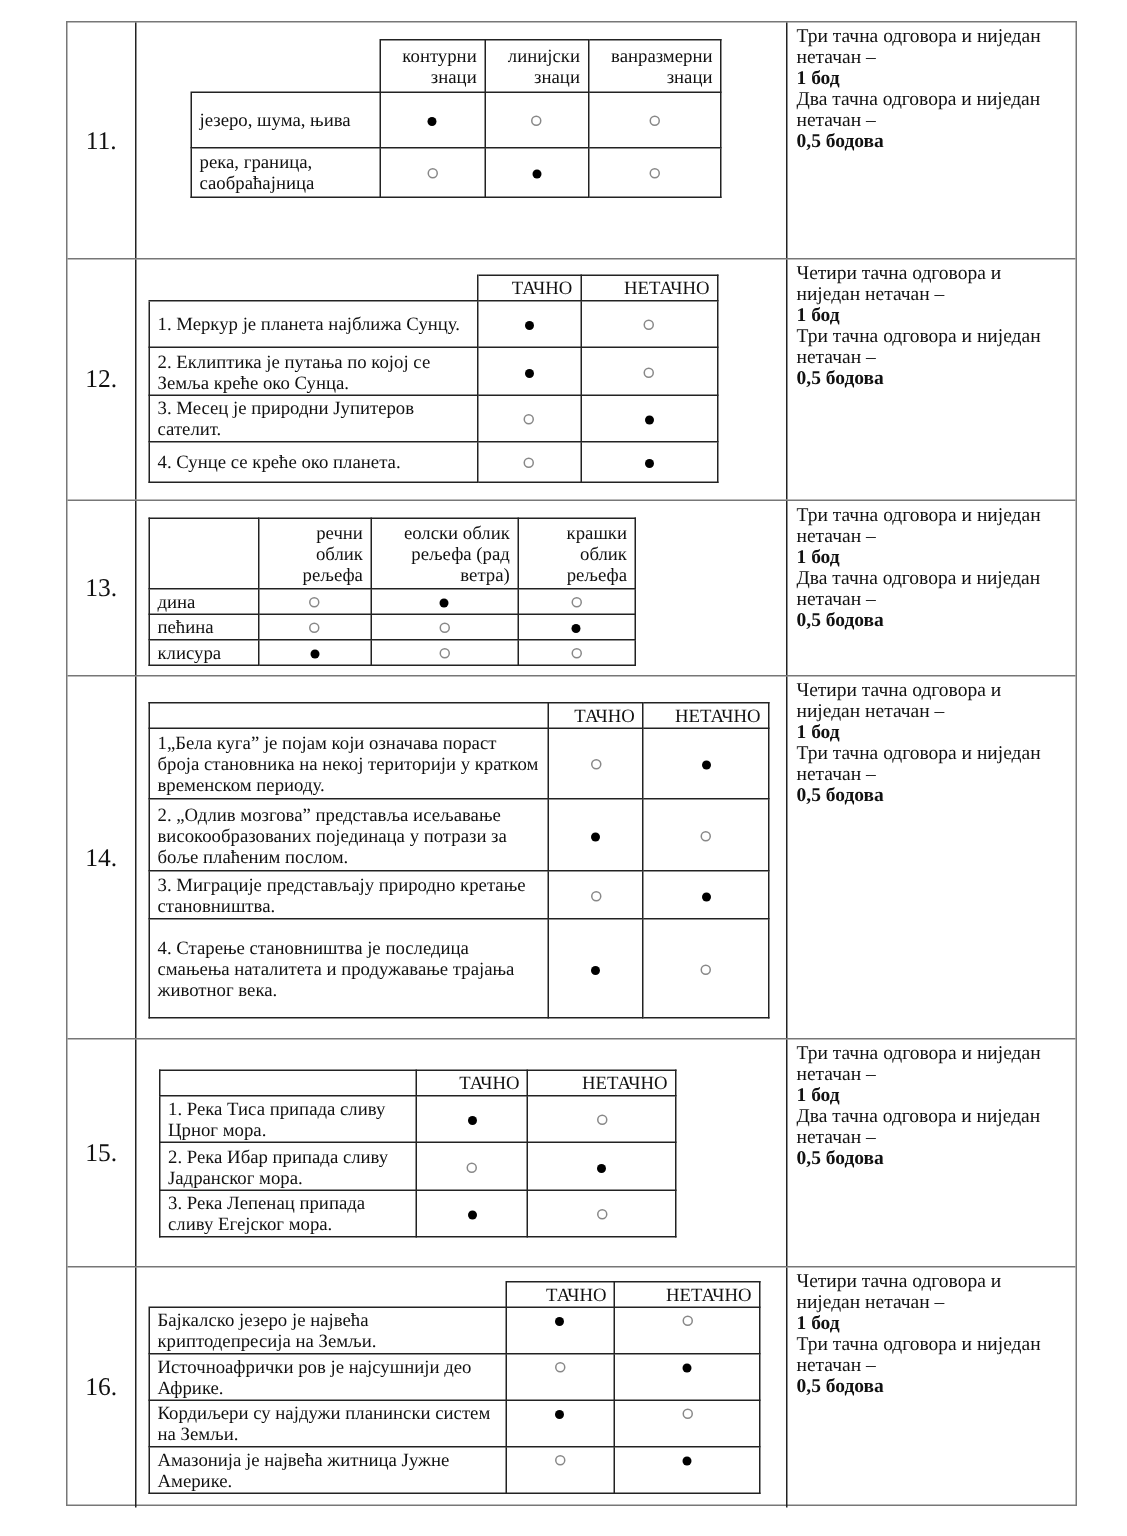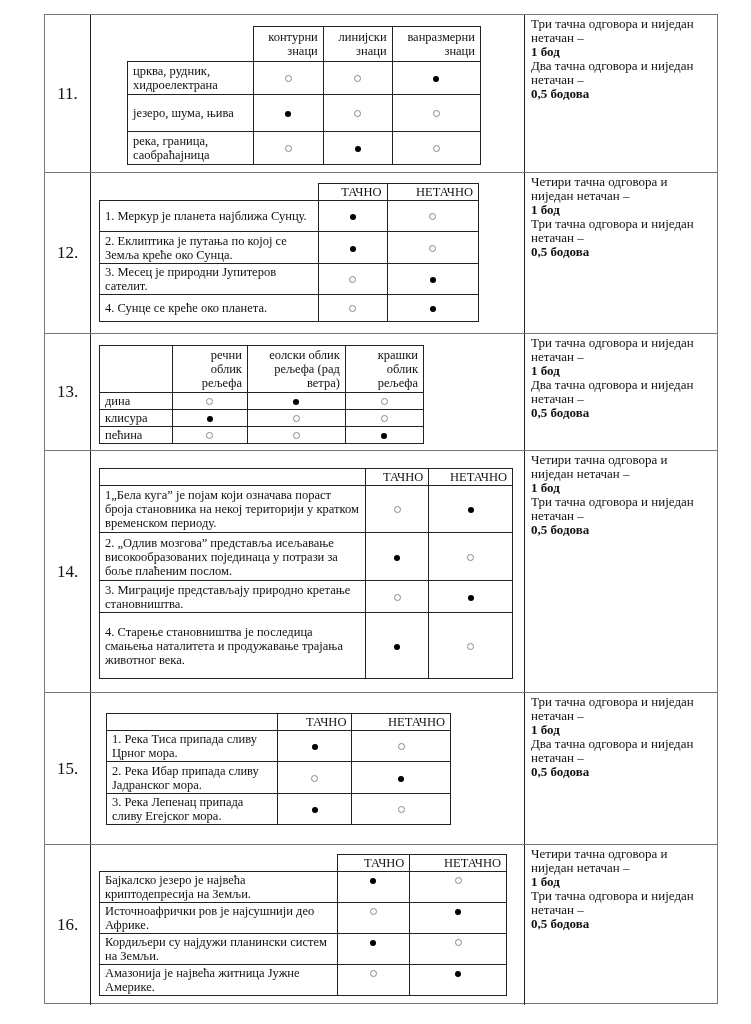--- a/index.html
+++ b/index.html
@@ -32,26 +32,20 @@
     <div class="num">11.</div>
     <div class="body">
       <table class="q" style="left:36px;top:11px;width:354px">
         <tbody>
             <tr style="height:35px">
           <th class="blank" style="width:115px"></th>
           <th>контурни знаци</th>
           <th>линијски знаци</th>
           <th>ванразмерни знаци</th>
         </tr>
-        <tr style="height:33px">
-          <td>црква, рудник, хидроелектрана</td>
-          <td class="c"><span class="ring"></span></td>
-          <td class="c"><span class="ring"></span></td>
-          <td class="c"><span class="dot"></span></td>
-        </tr>
         <tr style="height:37px">
           <td>језеро, шума, њива</td>
           <td class="c"><span class="dot"></span></td>
           <td class="c"><span class="ring"></span></td>
           <td class="c"><span class="ring"></span></td>
         </tr>
         <tr style="height:33px">
           <td>река, граница, саобраћајница</td>
           <td class="c"><span class="ring"></span></td>
           <td class="c"><span class="dot"></span></td>
@@ -120,30 +114,30 @@
           <th>еолски облик рељефа (рад ветра)</th>
           <th>крашки облик рељефа</th>
         </tr>
         <tr style="height:15px">
           <td>дина</td>
           <td class="c"><span class="ring"></span></td>
           <td class="c"><span class="dot"></span></td>
           <td class="c"><span class="ring"></span></td>
         </tr>
         <tr style="height:15px">
+          <td>пећина</td>
+          <td class="c"><span class="ring"></span></td>
+          <td class="c"><span class="ring"></span></td>
+          <td class="c"><span class="dot"></span></td>
+        </tr>
+        <tr style="height:15px">
           <td>клисура</td>
           <td class="c"><span class="dot"></span></td>
           <td class="c"><span class="ring"></span></td>
           <td class="c"><span class="ring"></span></td>
-        </tr>
-        <tr style="height:15px">
-          <td>пећина</td>
-          <td class="c"><span class="ring"></span></td>
-          <td class="c"><span class="ring"></span></td>
-          <td class="c"><span class="dot"></span></td>
         </tr>
       </tbody>
         </table>
     </div>
     <div class="score">
       <span>Три тачна одговора и ниједан нетачан –</span>
       <b>1 бод</b>
       <span>Два тачна одговора и ниједан нетачан –</span>
       <b>0,5 бодова</b>
     </div>

